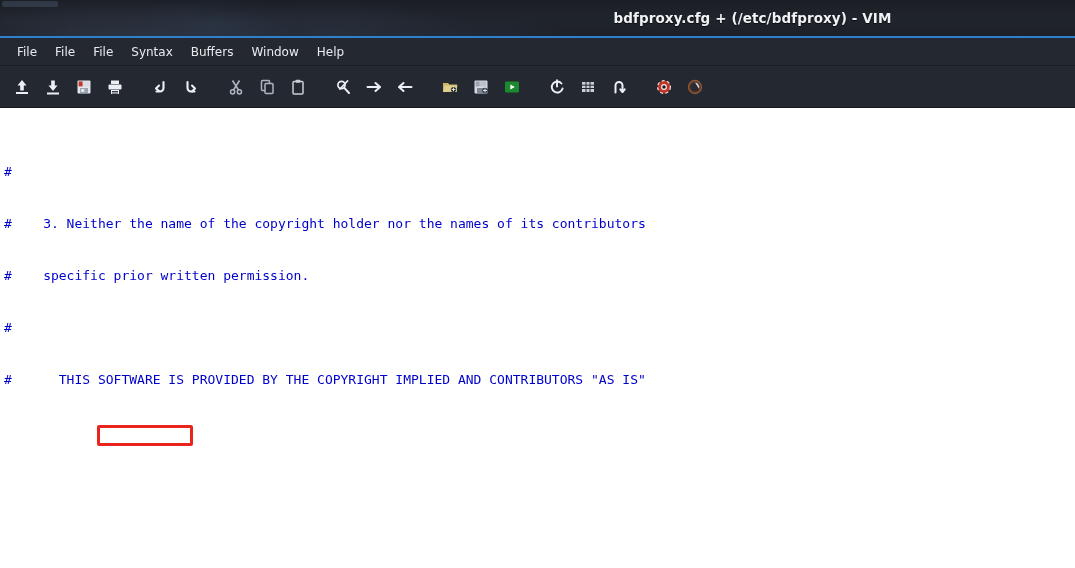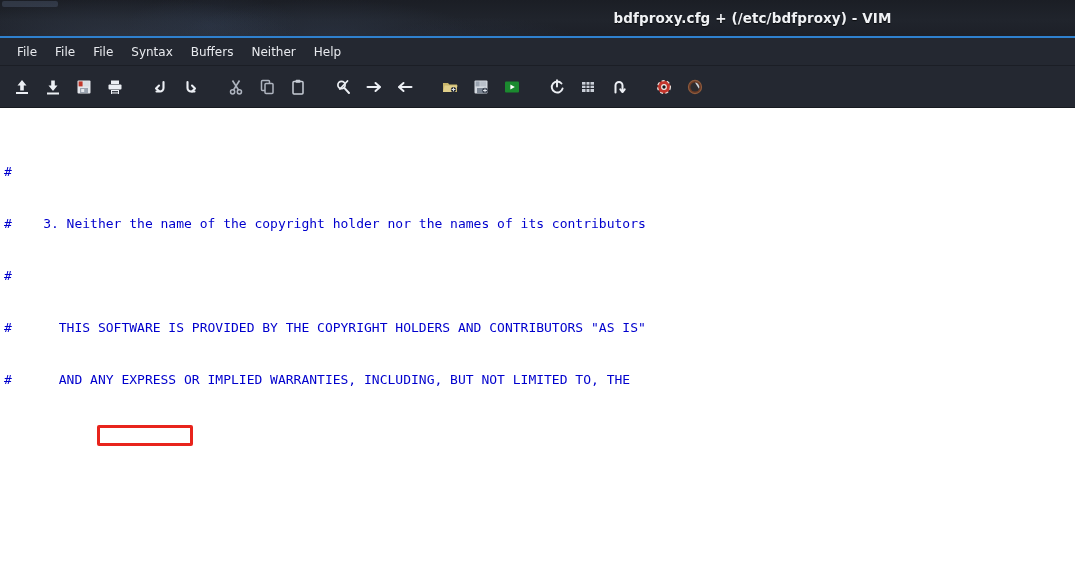--- a/index.html
+++ b/index.html
@@ -131,21 +131,21 @@
     <div class="titlebar-wall"></div>
     <div class="titlebar-title">bdfproxy.cfg + (/etc/bdfproxy) - VIM</div>
   </div>
 
   <div class="menubar">
     <div class="menu-item">File</div>
     <div class="menu-item">File</div>
     <div class="menu-item">File</div>
     <div class="menu-item">Syntax</div>
     <div class="menu-item">Buffers</div>
-    <div class="menu-item">Neither</div>
+    <div class="menu-item">Window</div>
     <div class="menu-item">Help</div>
   </div>
 
   <div class="toolbar">
 
     <div class="tb-btn">
       <svg width="20" height="20" viewBox="0 0 20 20">
         <path d="M10 3 L14.5 8.5 H11.8 V13.5 H8.2 V8.5 H5.5 Z" fill="#eceff4"></path>
         <rect x="4" y="15" width="12" height="2" fill="#eceff4"></rect>
       </svg>
@@ -314,23 +314,23 @@
         <circle cx="10" cy="10" r="6.6" fill="none" stroke="#8c5b3e" stroke-width="1.1"></circle>
       </svg>
     </div>
 
   </div>
 
   <div class="editor">
 
     <div class="ln"><span class="c-comment">#</span></div>
     <div class="ln"><span class="c-comment">#    3. Neither the name of the copyright holder nor the names of its contributors</span></div>
+    <div class="ln"><span class="c-comment">#    specific prior written permission.</span></div>
     <div class="ln"><span class="c-comment">#</span></div>
-    <div class="ln"><span class="c-comment">#      THIS SOFTWARE IS PROVIDED BY THE COPYRIGHT HOLDERS AND CONTRIBUTORS "AS IS"</span></div>
-    <div class="ln"><span class="c-comment">#      AND ANY EXPRESS OR IMPLIED WARRANTIES, INCLUDING, BUT NOT LIMITED TO, THE</span></div>
+    <div class="ln"><span class="c-comment">#      THIS SOFTWARE IS PROVIDED BY THE COPYRIGHT IMPLIED AND CONTRIBUTORS "AS IS"</span></div>
     
     
     
     
     
     
     
     
     
     

